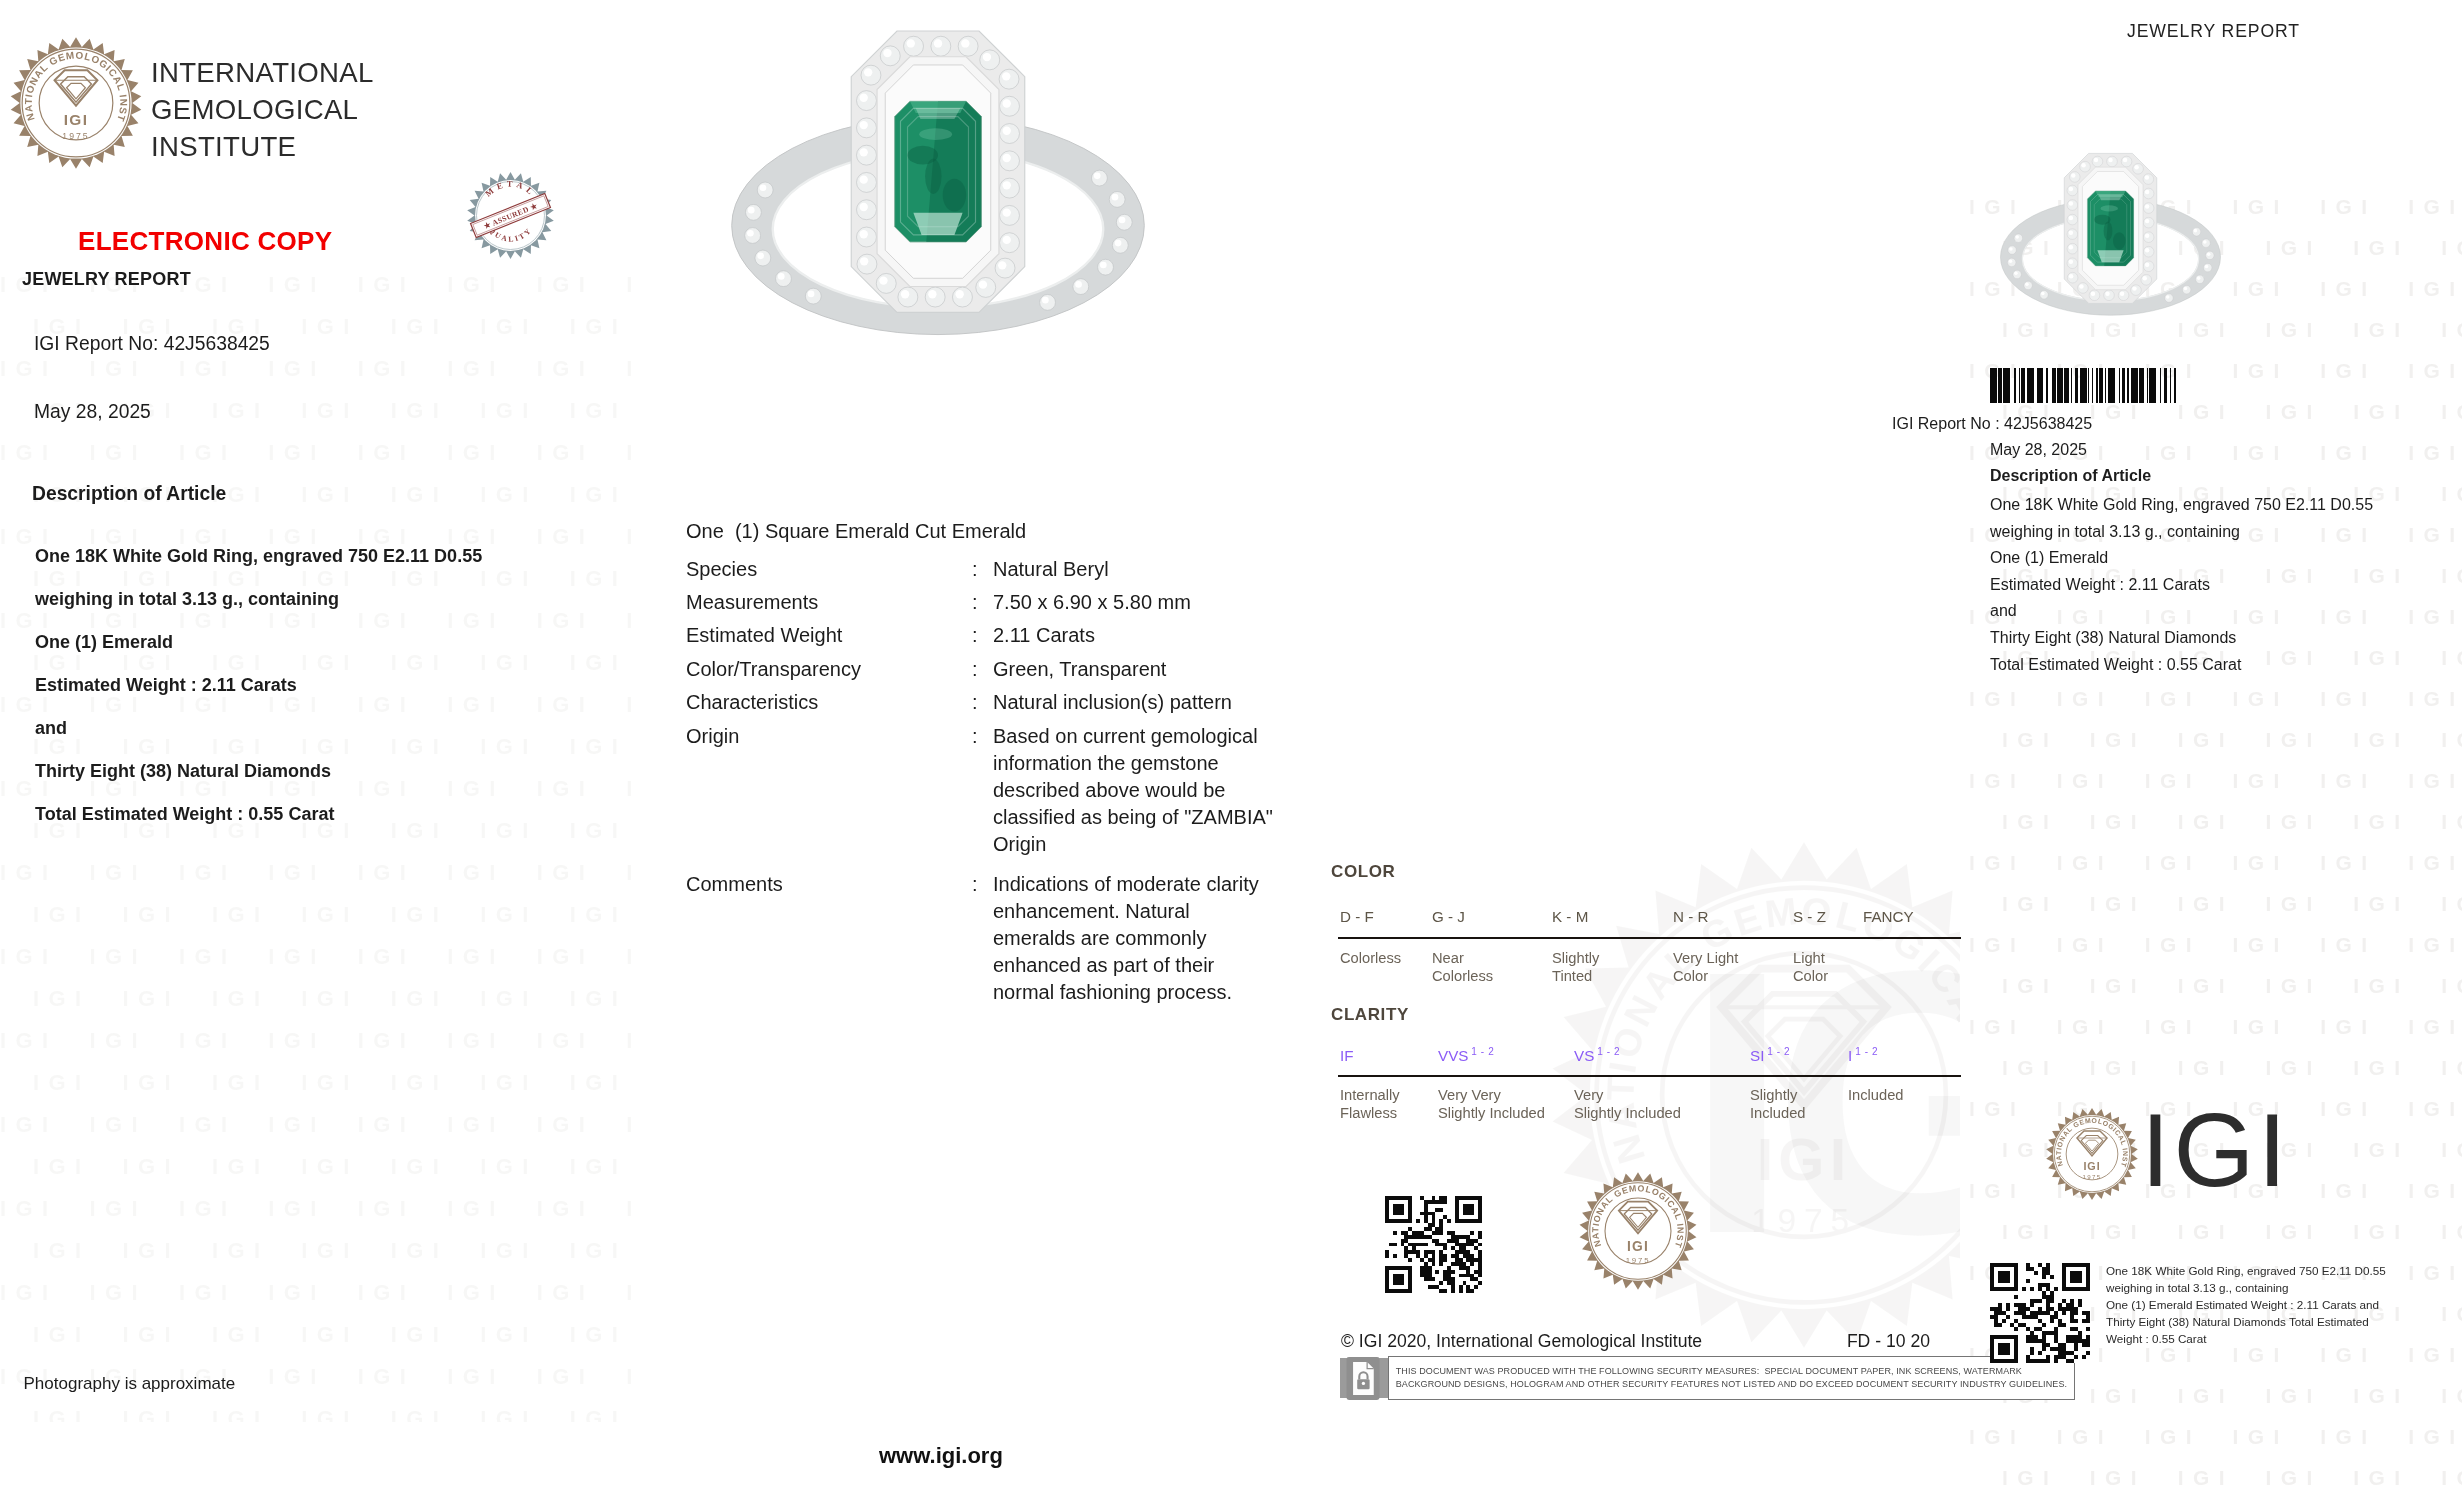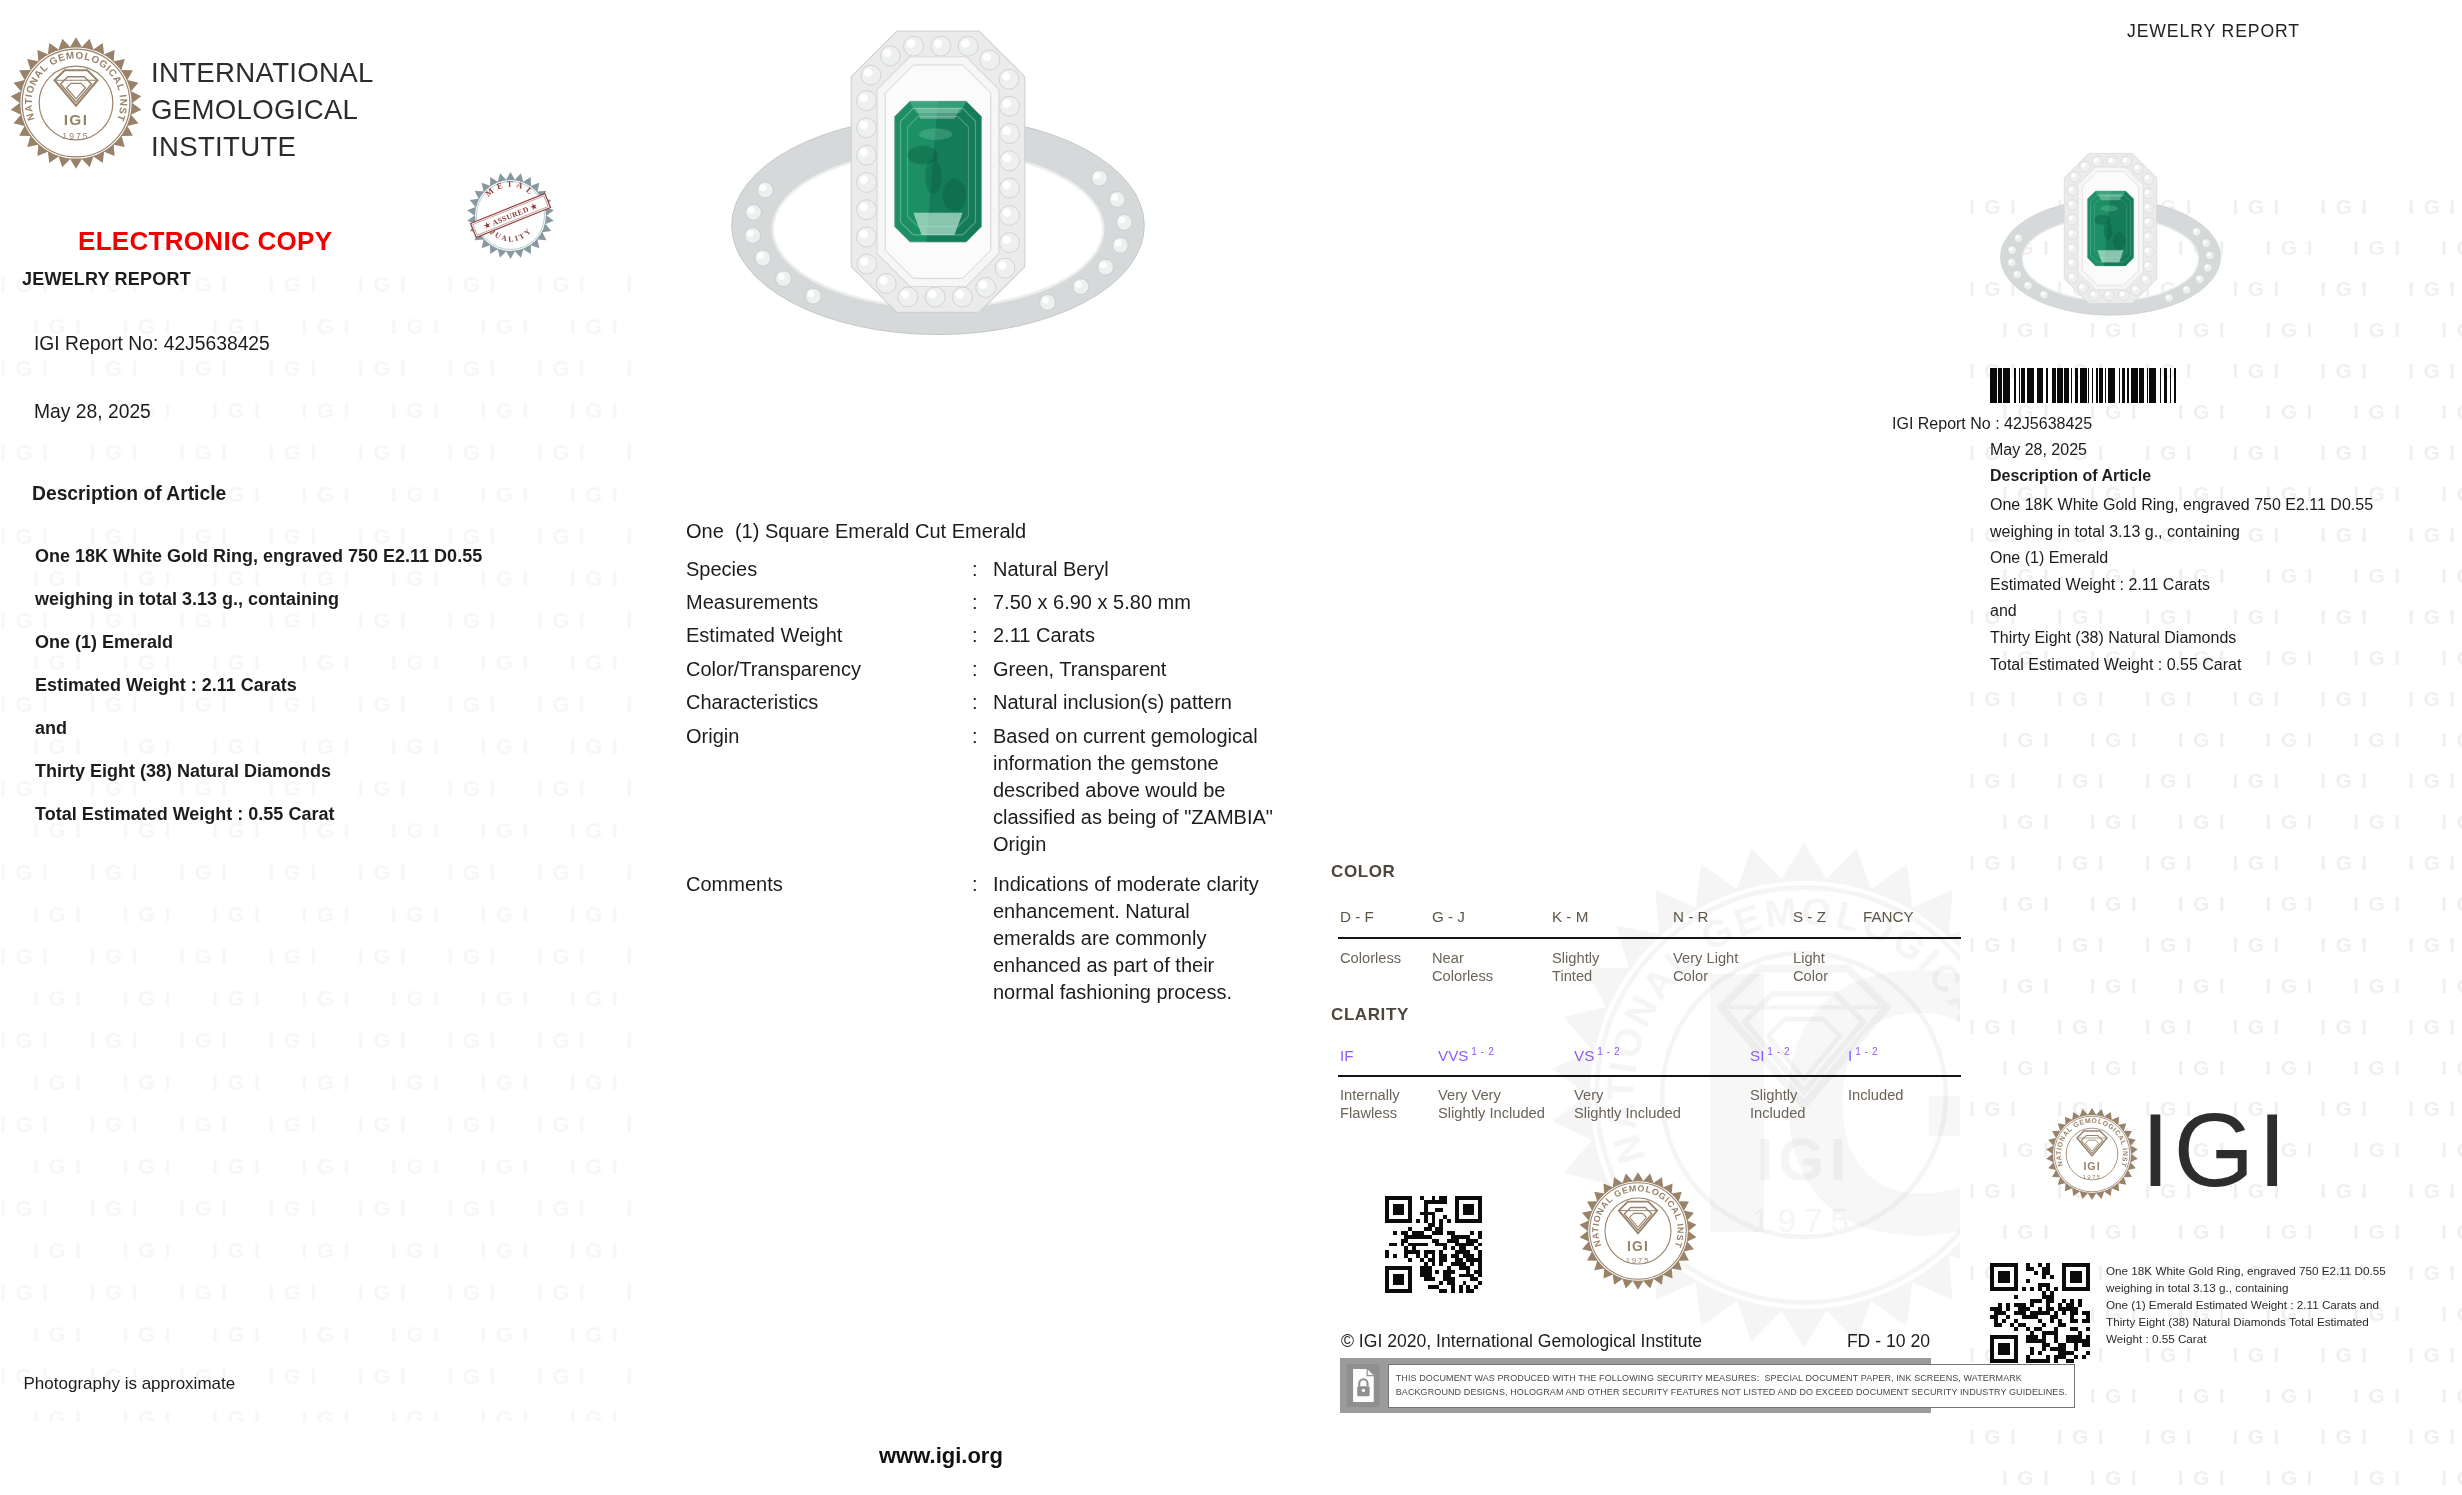--- a/index.html
+++ b/index.html
@@ -51,21 +51,21 @@
   #rule-color{left:1338px;top:937px;width:623px;}
   #rule-clarity{left:1338px;top:1075px;width:623px;}
   .cdesc{position:absolute;top:949px;font-size:14.7px;line-height:18px;color:#6b6358;}
   .ldesc{position:absolute;top:1086px;font-size:14.7px;line-height:18px;color:#6b6358;}
 
   #qr-mid{left:1385px;top:1196px;width:97px;height:97px;}
   #seal-mid{left:1578px;top:1171px;width:120px;height:120px;}
   #copyright{left:1341px;top:1331px;font-size:17.6px;}
   #form-code{left:1794px;top:1331px;width:136px;text-align:right;font-size:17.6px;}
 
-  #security-box{left:1340px;top:1358px;width:591px;height:55px;background:#9b9b9b;
+  #security-box{left:1340px;top:1358px;width:591px;height:40px;background:#9b9b9b;
                 display:flex;align-items:center;}
   #security-icon{width:36px;height:43px;margin:0 7px 0 4.7px;flex:none;}
   #security-panel{flex:1;height:42px;margin-right:4.1px;background:#fff;border:1.2px solid #757575;
                   display:flex;flex-direction:column;justify-content:center;padding:0 7px;}
   .sec-line{font-size:9px;color:#474747;white-space:pre;line-height:13.5px;letter-spacing:0.1px;}
 
   
   #right-header{left:2127px;top:21px;font-size:17.6px;letter-spacing:0.9px;color:#222;}
   #ring-small{left:1998px;top:147px;width:225px;height:169px;}
   #barcode{left:1990px;top:368px;width:186px;height:35px;}

